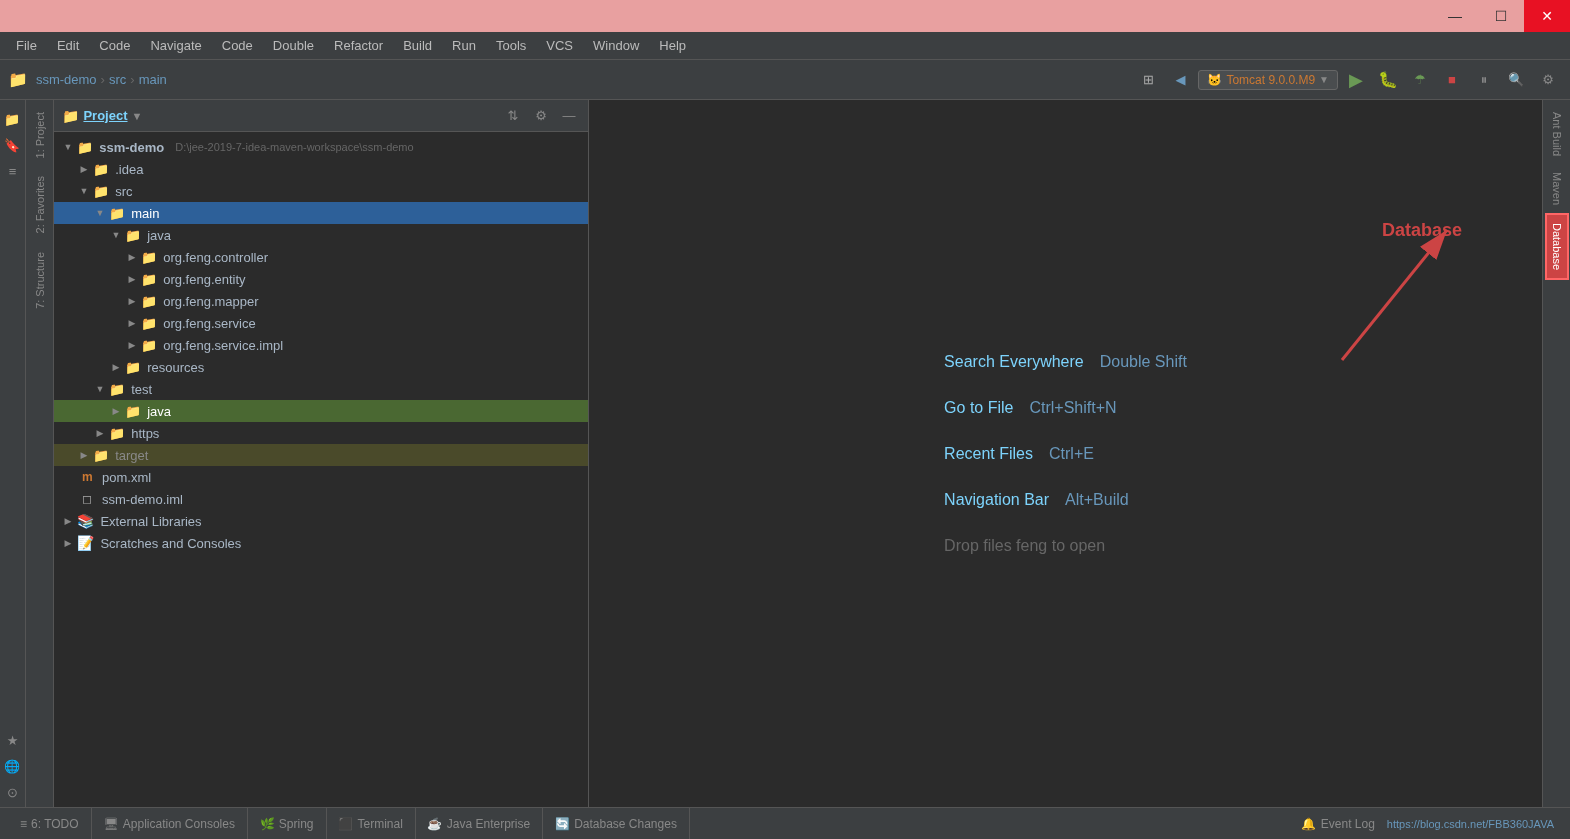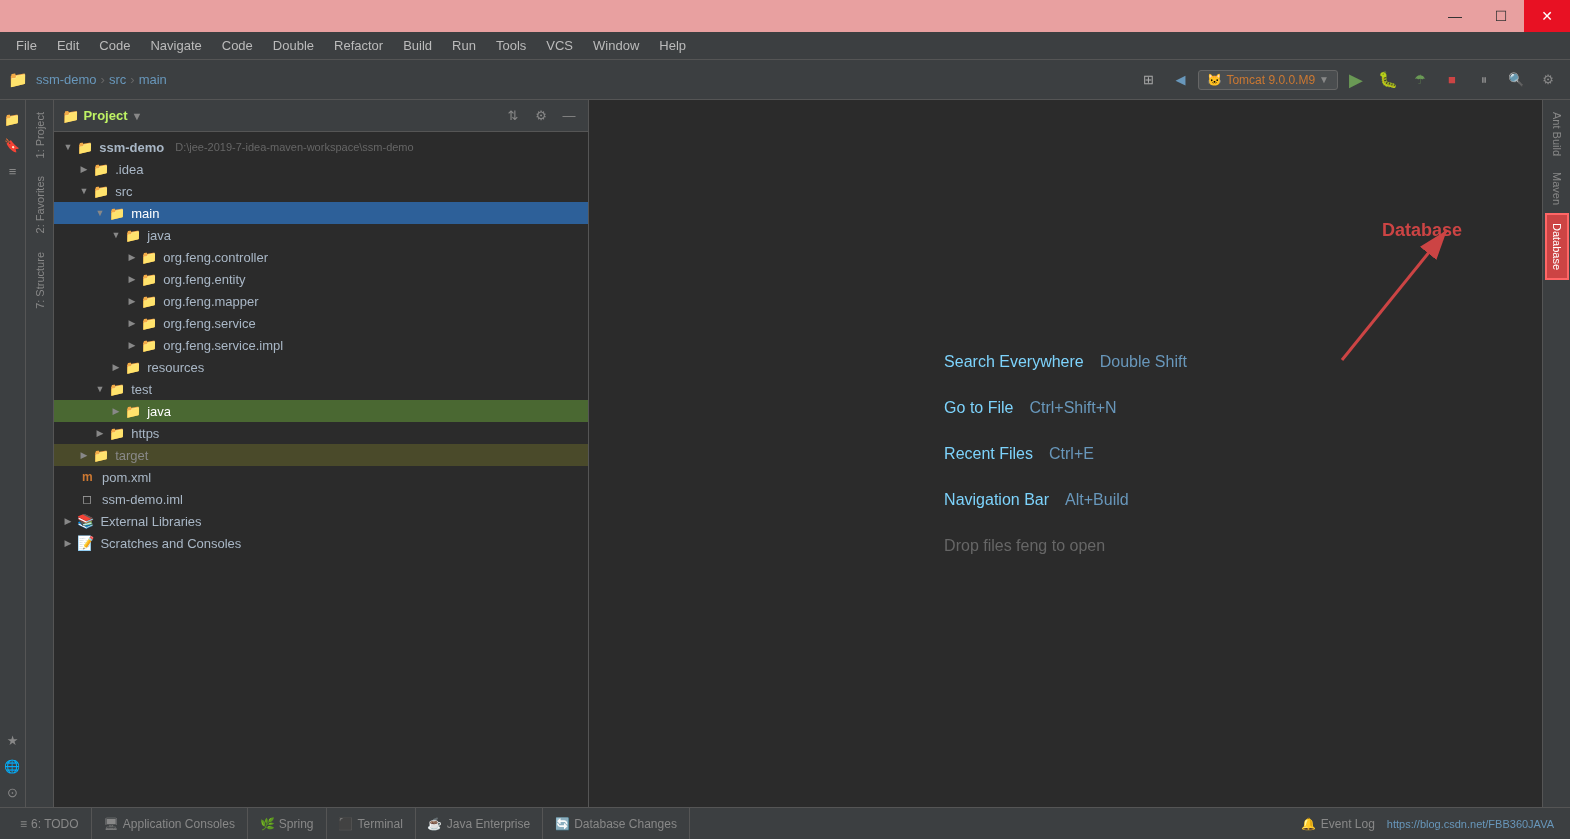--- a/index.html
+++ b/index.html
@@ -383,21 +383,21 @@
   <div id="left-gutter">
     <div class="side-tab">1: Project</div>
     <div class="side-tab">2: Favorites</div>
     <div class="side-tab">7: Structure</div>
   </div>
 
   <div id="project-panel">
     <div id="project-header">
       <div style="display:flex; align-items:center; gap:4px; flex:1;">
         <span style="color:#aaa; font-size:14px;">📁</span>
-        <span id="project-title" style="color:#bef264; font-weight:bold;">Project</span>
+        <span id="project-title" style="color:#7dd3fc; font-weight:bold;text-decoration:underline;">Project</span>
         <span style="color:#888; font-size:11px;">▼</span>
       </div>
       <div class="header-btn">⇅</div>
       <div class="header-btn">⚙</div>
       <div class="header-btn">—</div>
     </div>
     <div id="project-tree">
 
       <div class="tree-item" style="padding-left: 8px;">
         <span class="tree-arrow">▼</span>

